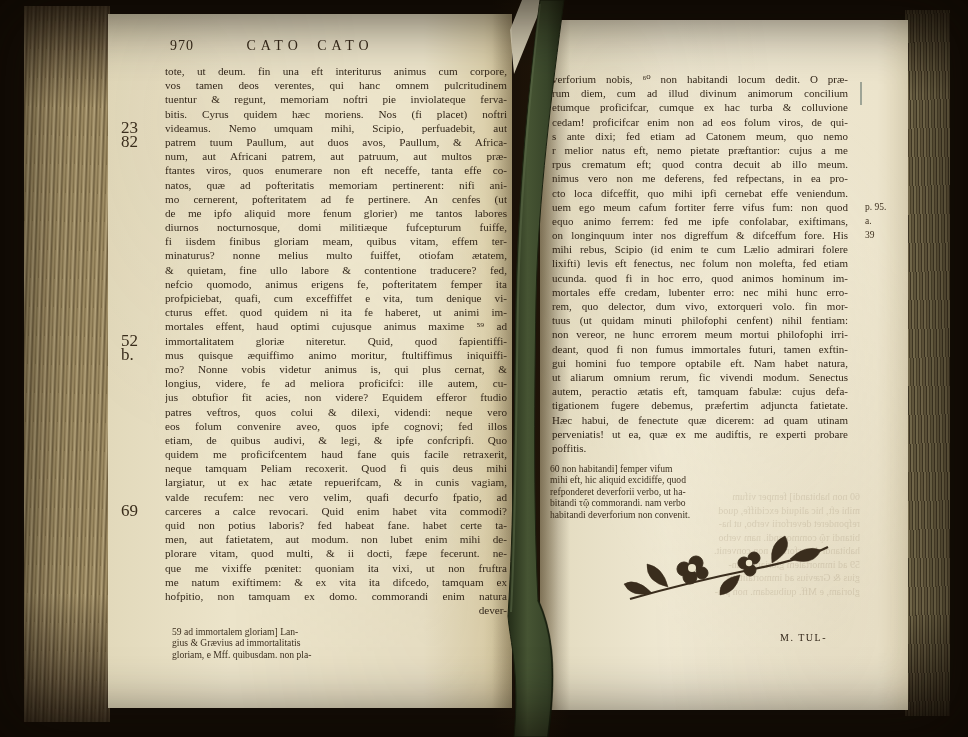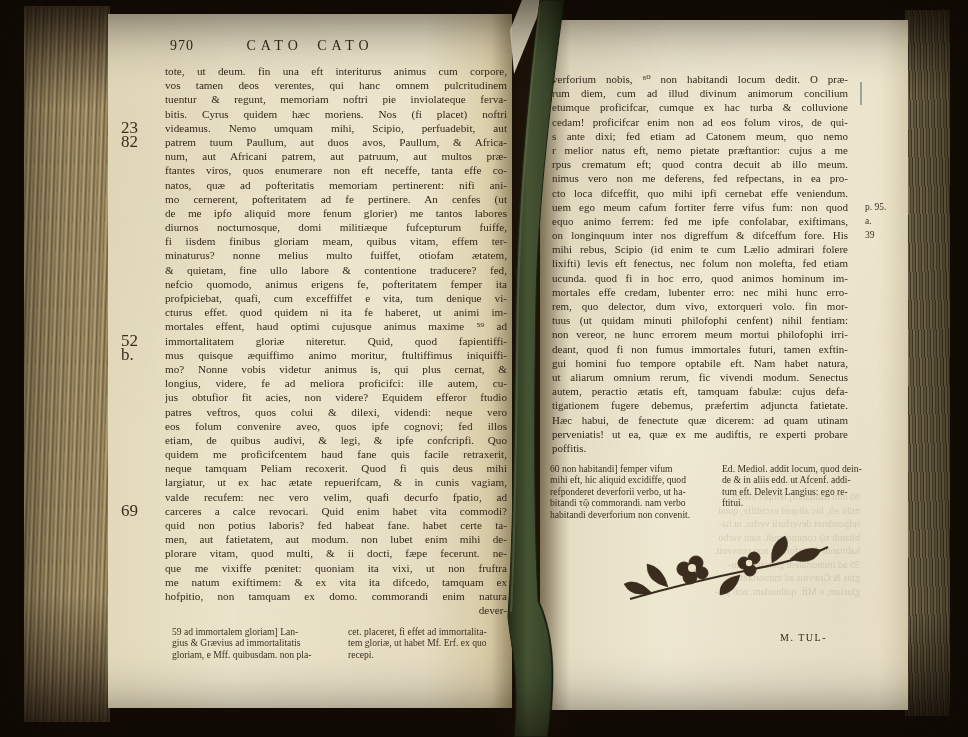--- a/index.html
+++ b/index.html
@@ -208,25 +208,20 @@
         <div class="line align-right">
           <span class="t">dever-</span>
         </div>
       </div>
     <div class="footnote">
       <div class="fn-col" id="left-fn1">
           <div>59 ad immortalem gloriam]  Lan-</div>
           <div>gius &amp; Grævius ad immortalitatis</div>
           <div>gloriam, e Mff. quibusdam. non pla-</div>
         </div>
-      <div class="fn-col" id="left-fn2">
-          <div>cet. placeret, fi effet ad immortalita-</div>
-          <div>tem gloriæ, ut habet Mf. Erf. ex quo</div>
-          <div>recepi.</div>
-        </div>
     </div>
   </div>
 
   <div class="page-right">
     <div class="pen-mark"></div>
     <div class="body-block" id="right-body">
         <div class="line">
           <span class="t">verforium nobis, ⁶⁰ non habitandi locum dedit.   O præ-</span>
         </div>
         <div class="line">
@@ -311,26 +306,20 @@
           <span class="t">poffitis.</span>
         </div>
       </div>
     <div class="footnote">
       <div class="fn-col" id="right-fn1">
           <div>60 non habitandi]  femper vifum</div>
           <div>mihi eft, hic aliquid excidiffe, quod</div>
           <div>refponderet deverforii verbo, ut ha-</div>
           <div>bitandi τῷ commorandi.  nam verbo</div>
           <div>habitandi deverforium non convenit.</div>
-        </div>
-      <div class="fn-col" id="right-fn2">
-          <div>Ed. Mediol. addit locum, quod dein-</div>
-          <div>de &amp; in aliis edd. ut Afcenf. addi-</div>
-          <div>tum eft.  Delevit Langius: ego re-</div>
-          <div>ftitui.</div>
         </div>
     </div>
     <div class="showthrough" id="showthrough">
         <div>60 non habitandi]  femper vifum</div>
         <div>mihi eft, hic aliquid excidiffe, quod</div>
         <div>refponderet deverforii verbo, ut ha-</div>
         <div>bitandi τῷ commorandi.  nam verbo</div>
         <div>habitandi deverforium non convenit.</div>
         <div>59 ad immortalem gloriam]  Lan-</div>
         <div>gius &amp; Grævius ad immortalitatis</div>

